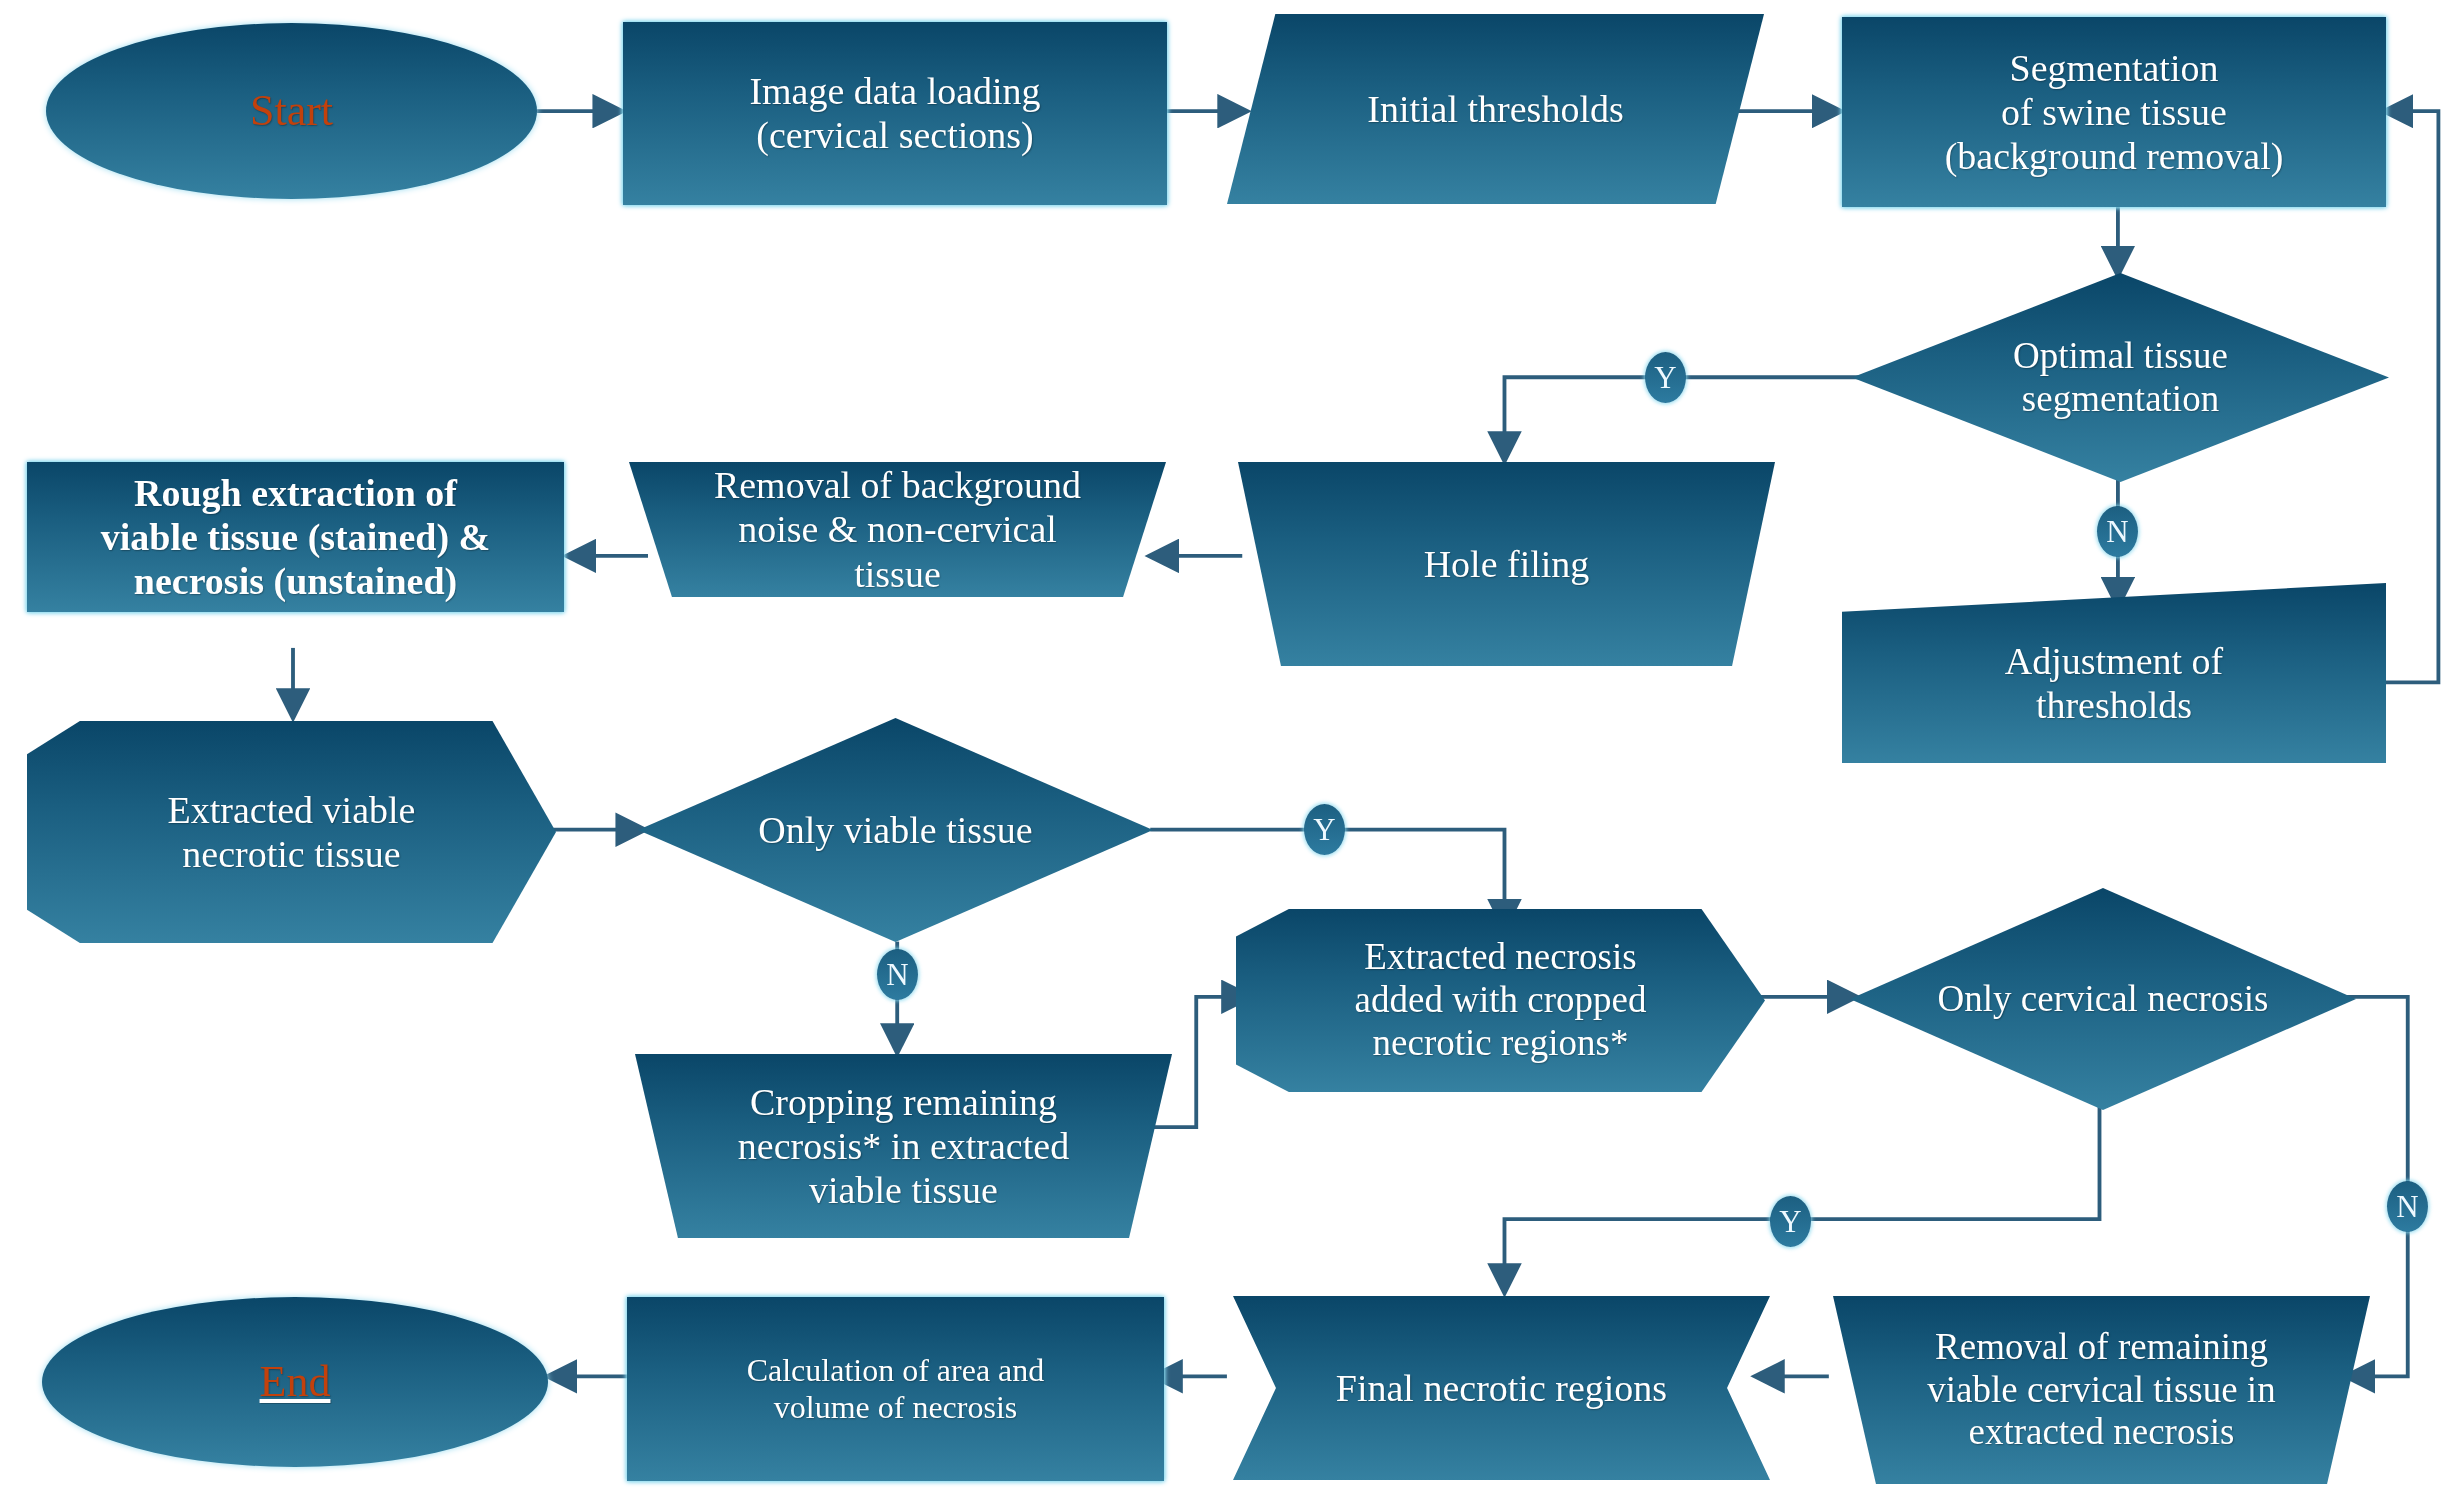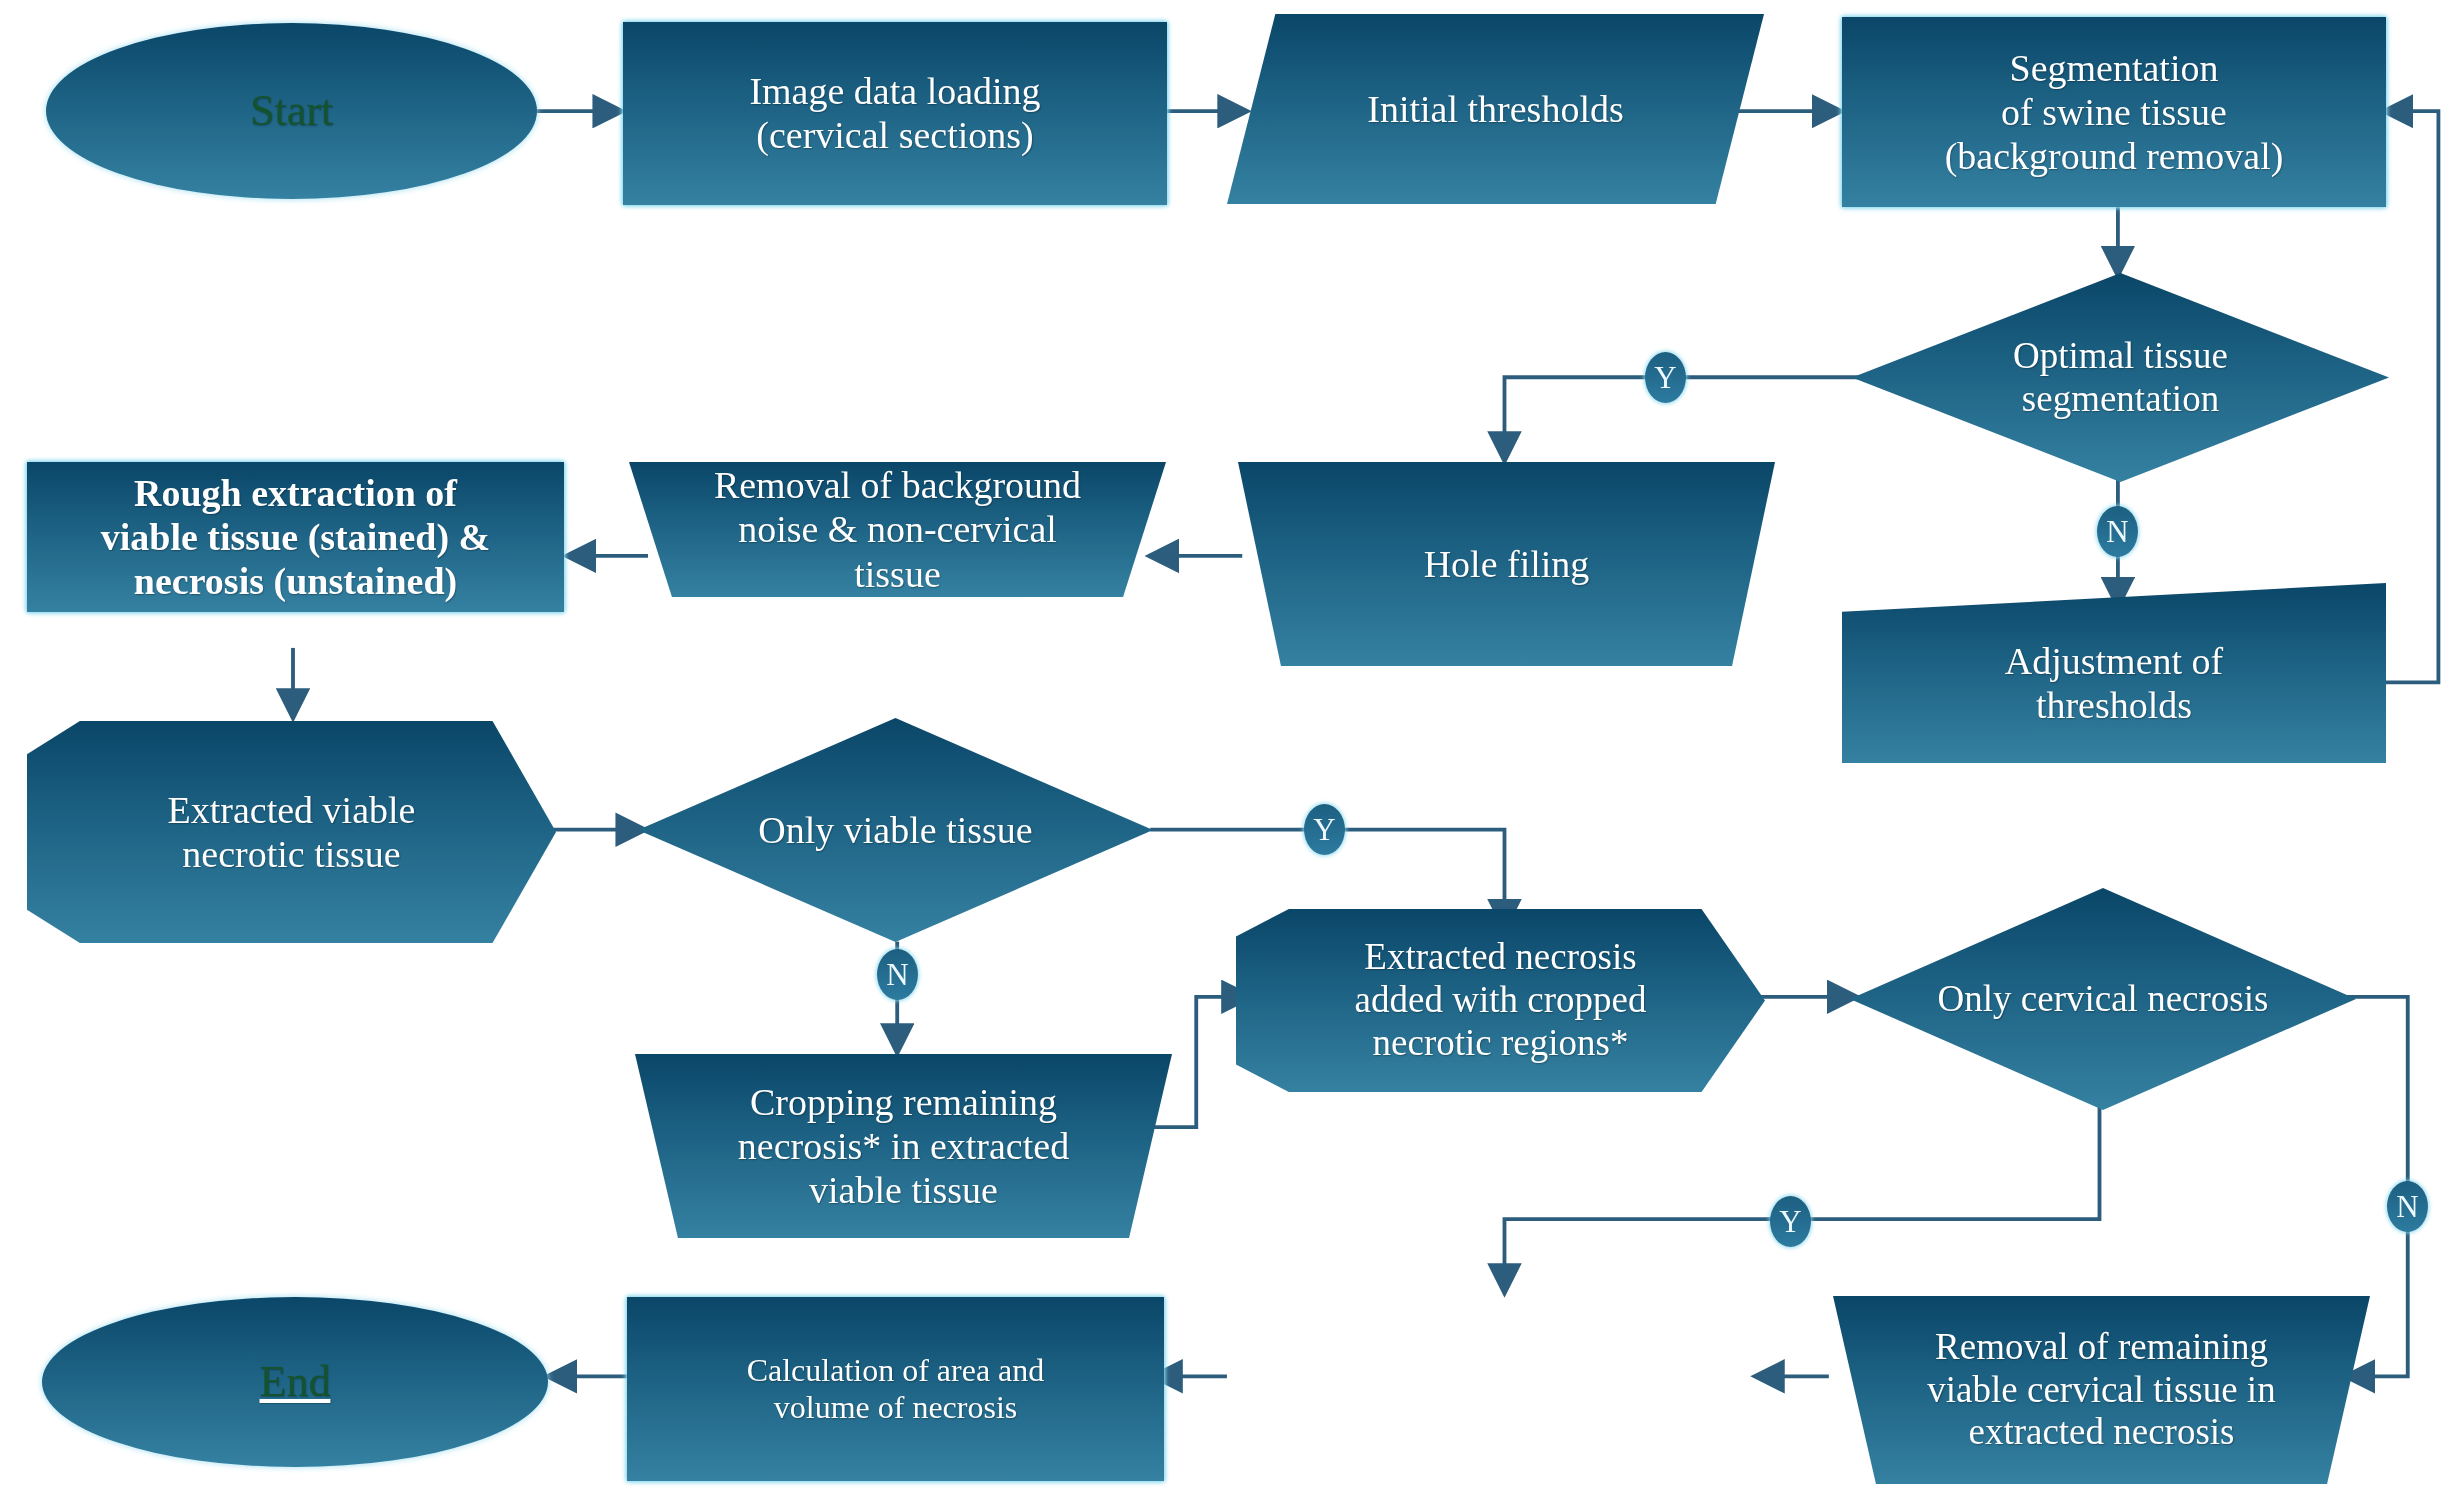--- a/index.html
+++ b/index.html
@@ -37,21 +37,21 @@
   .shaped > .fill{box-shadow:none;filter:drop-shadow(0 0 2.3px #86d8ef) drop-shadow(0 0 2.3px #86d8ef);}
   .rect > .fill{}
   .ellipse > .fill{border-radius:50%;box-shadow:none;filter:drop-shadow(0 0 3.1px #9adcf0);}
   .parallelogram > .fill{clip-path:polygon(9% 0,100% 0,91% 100%,0 100%);}
   .trapezoid > .fill{clip-path:polygon(0 0,100% 0,92% 100%,8% 100%);}
   .manual > .fill{clip-path:polygon(0 16%,100% 0,100% 100%,0 100%);}
   .diamond > .fill{clip-path:polygon(50% 0,100% 50%,50% 100%,0 50%);}
   .data > .fill{clip-path:polygon(10% 0,88% 0,100% 50%,88% 100%,10% 100%,0 85%,0 15%);
                 border-radius:0;}
   .doc > .fill{clip-path:polygon(0 0,100% 0,92% 50%,100% 100%,0 100%,8% 50%);}
-  .ellipse .lbl{color:#14532d;}
+  .ellipse .lbl{color:#c2410c;}
 
   .conn-badge{
     position:absolute;
     width:41px;height:51px;
     border-radius:50%;
     background:linear-gradient(180deg,#1c5f81 0%,#2d7ba0 100%);
     box-shadow:0 0 3.8px 1.5px rgba(134,216,239,.75);
     color:#eef9ff;
     display:flex;align-items:center;justify-content:center;
     font-size:31px;
@@ -198,20 +198,24 @@
     <span class="lbl">Only cervical necrosis</span>
   </div>
 
   <div class="node trapezoid shaped" style="left:1833px;top:1296px;width:537px;height:188px;font-size:37px;">
     <span class="fill"></span>
     <span class="lbl">Removal of remaining
 viable cervical tissue in
 extracted necrosis</span>
   </div>
 
+  <div class="node doc shaped" style="left:1233px;top:1296px;width:537px;height:184px;font-size:38px;">
+    <span class="fill"></span>
+    <span class="lbl">Final necrotic regions</span>
+  </div>
 
   <div class="node rect shaped" style="left:627px;top:1297px;width:537px;height:184px;font-size:32px;border-radius:32px;">
     <span class="fill"></span>
     <span class="lbl">Calculation of area and
 volume of necrosis</span>
   </div>
 
   <div class="node ellipse" style="left:42px;top:1297px;width:506px;height:170px;font-size:44px;text-decoration:underline;">
     <span class="fill"></span>
     <span class="lbl">End</span>

